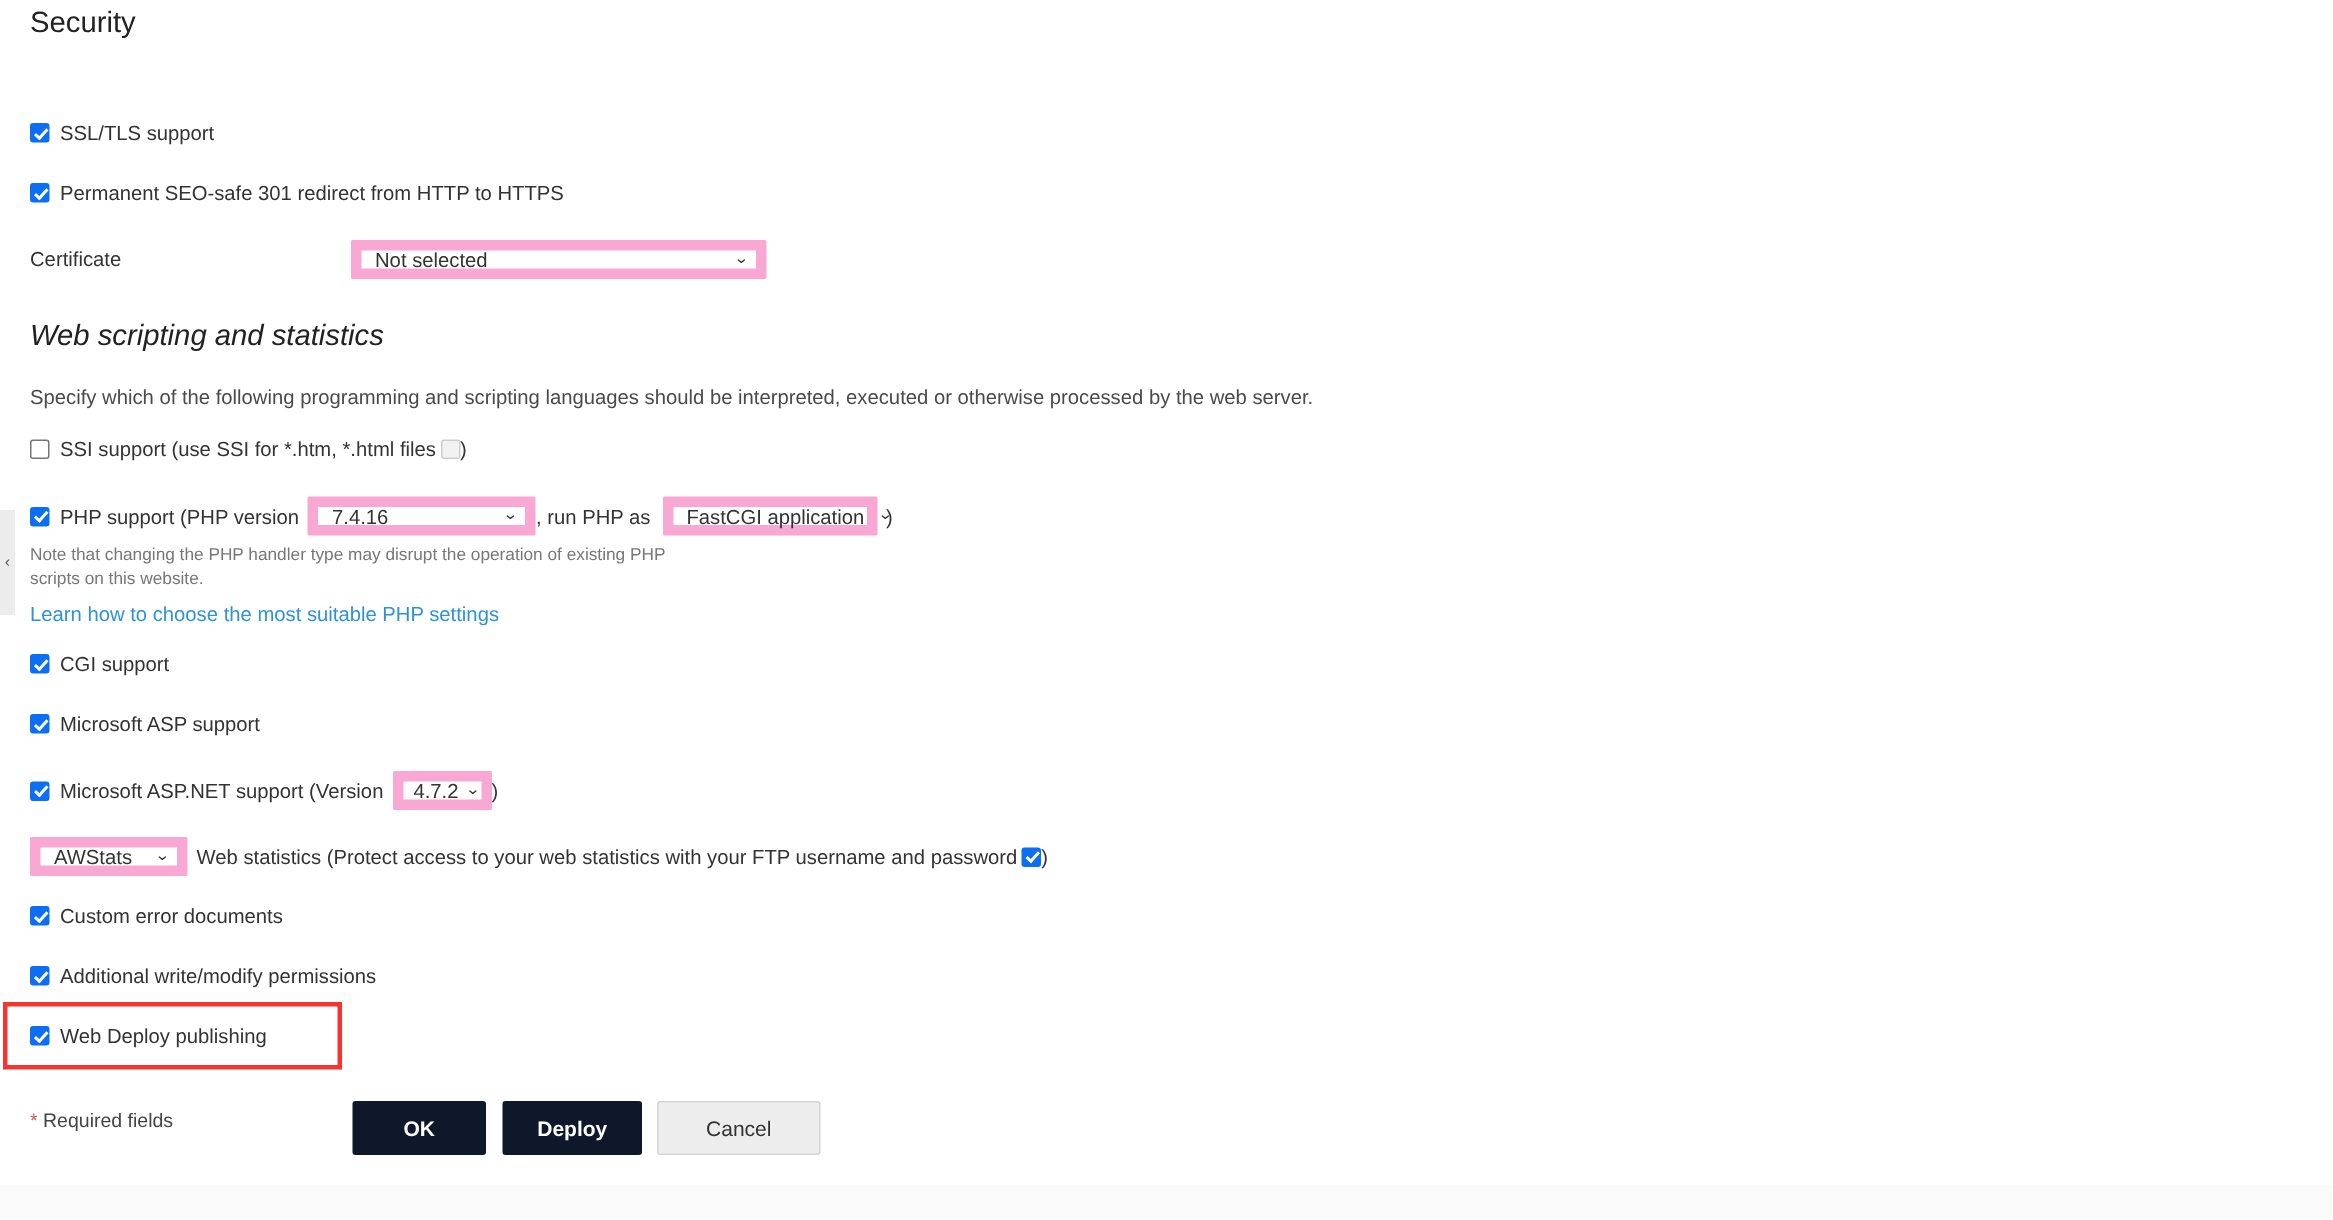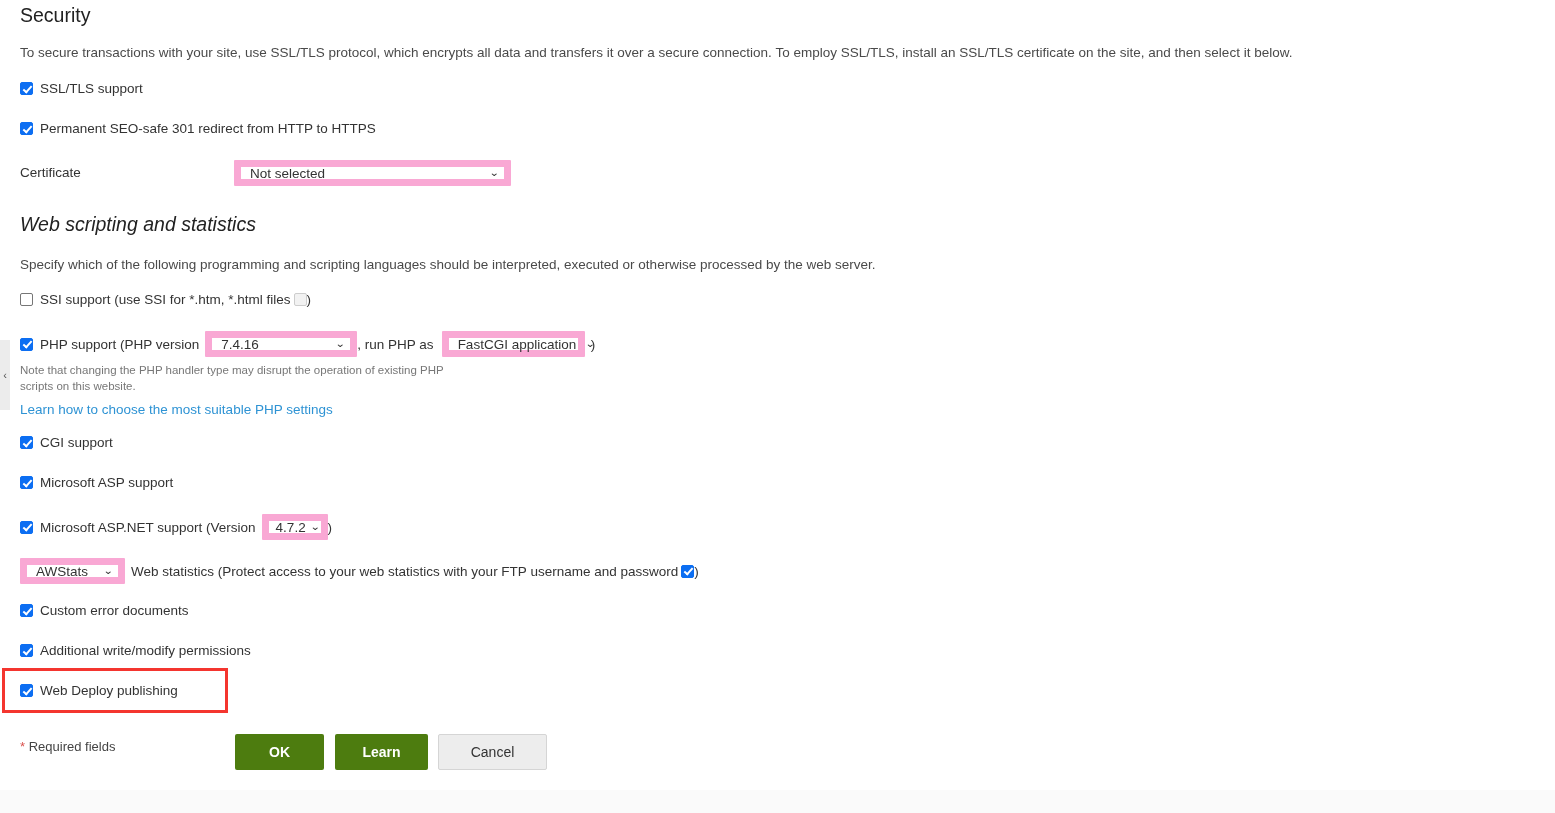--- a/index.html
+++ b/index.html
@@ -172,21 +172,21 @@
     font-family: "Liberation Sans", sans-serif;
     font-size: 14px;
     font-weight: bold;
     cursor: pointer;
     display: inline-flex;
     align-items: center;
     justify-content: center;
     padding: 0 14px;
   }
   .btn-primary {
-    background: #4d7c0f;
+    background: #0f172a;
     color: #ffffff;
     text-align: right;
   }
   .btn-secondary {
     background: #ededed;
     color: #333333;
     border: 1px solid #d5d5d5;
     font-weight: normal;
   }
   .required-note {
@@ -197,21 +197,20 @@
   .abs { position: absolute; }
 </style>
 </head>
 <body>
 
 <div class="page">
   <div class="content-panel">
 
     <h2 class="section-title abs" style="left:20px; top:6px;">Security</h2>
 
-    <div class="paragraph abs" style="left:20px; top:44px; width:1420px;">To secure transactions with your site, use SSL/TLS protocol, which encrypts all data and transfers it over a secure connection. To employ SSL/TLS, install an SSL/TLS certificate on the site, and then select it below.</div>
 
     <div class="row abs" style="left:20px; top:81px;">
       <span class="cbx checked"></span>
       <span class="cbx-label">SSL/TLS support</span>
     </div>
 
     <div class="row abs" style="left:20px; top:121px;">
       <span class="cbx checked"></span>
       <span class="cbx-label">Permanent SEO-safe 301 redirect from HTTP to HTTPS</span>
     </div>
@@ -302,21 +301,21 @@
     </div>
     <div class="highlight-box"></div>
 
     <div class="required-note abs" style="left:20px; top:739px;">
       <span class="required-star">*</span>
       <span>Required fields</span>
     </div>
 
     <button class="btn btn-primary abs" style="left:235px; top:734px; width:89px;">OK</button>
 
-    <button class="btn btn-primary abs" style="left:335px; top:734px; width:93px;">Learn</button>
+    <button class="btn btn-primary abs" style="left:335px; top:734px; width:93px;">Deploy</button>
 
     <button class="btn btn-secondary abs" style="left:438px; top:734px; width:109px;">Cancel</button>
 
   </div>
 
   <div class="collapse-tab">
     <span class="chev">‹</span>
   </div>
 </div>
 

